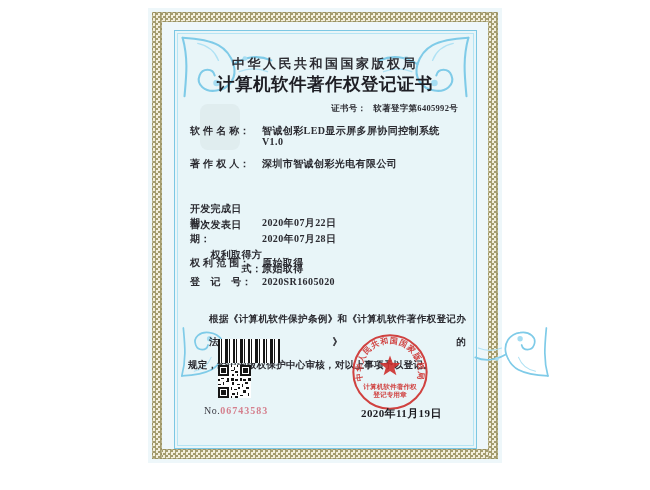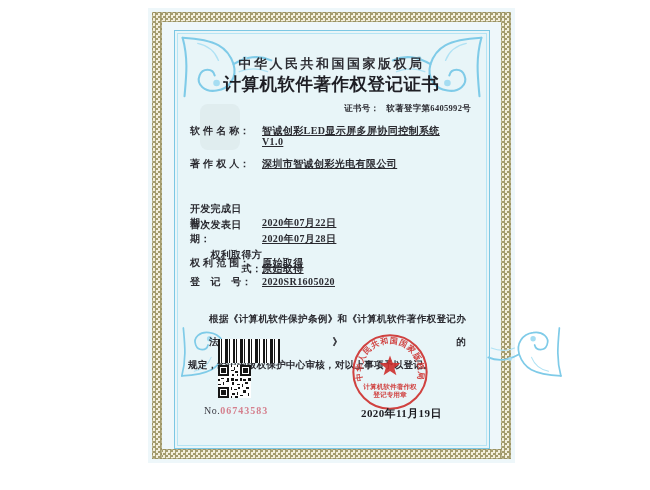--- a/index.html
+++ b/index.html
@@ -7,21 +7,20 @@
     width:650px;height:490px;background:#ffffff;overflow:hidden;
     font-family:"Liberation Serif","DejaVu Serif",serif;
     -webkit-font-smoothing:antialiased;
   }
   .page{position:relative;width:650px;height:490px;background:#ffffff;}
 
   
   .cert{
     position:absolute;left:148px;top:8px;width:354px;height:455px;
     background:#eef7fa;
-    padding-left:13px;
   }
 
   
   .band{
     position:absolute;background:
       repeating-conic-gradient(#a49c6e 0% 25%, #f3efdc 0% 50%);
     background-size:5px 5px;
     border:1px solid rgba(150,141,92,.6);
     box-sizing:border-box;
   }
@@ -63,21 +62,21 @@
     font-size:17.5px;font-weight:bold;letter-spacing:.5px;color:#1e1e24;
   }
   .certno{
     position:absolute;top:95px;right:44px;
     font-size:8.5px;font-weight:bold;color:#2d2d33;letter-spacing:.3px;
   }
   .certno .v{margin-left:7px;}
 
   .row{position:absolute;left:42px;font-size:10px;font-weight:bold;color:#2a2a30;}
   .row .lab{display:inline-block;width:72px;letter-spacing:.3px;}
-  .row .val{letter-spacing:.4px;text-decoration:underline;}
+  .row .val{letter-spacing:.4px;}
   .row.r-name{top:116px;}
   .row.r-ver{top:128px;}
   .row.r-ver .lab{visibility:hidden;}
   .row.r-auth{top:149px;}
   .row.r-dev{top:194px;}
   .row.r-pub{top:210px;}
   .row.r-acq{top:240px;text-align:right;}
   .row.r-scope{top:248px;}
   .row.r-reg{top:267px;}
 

